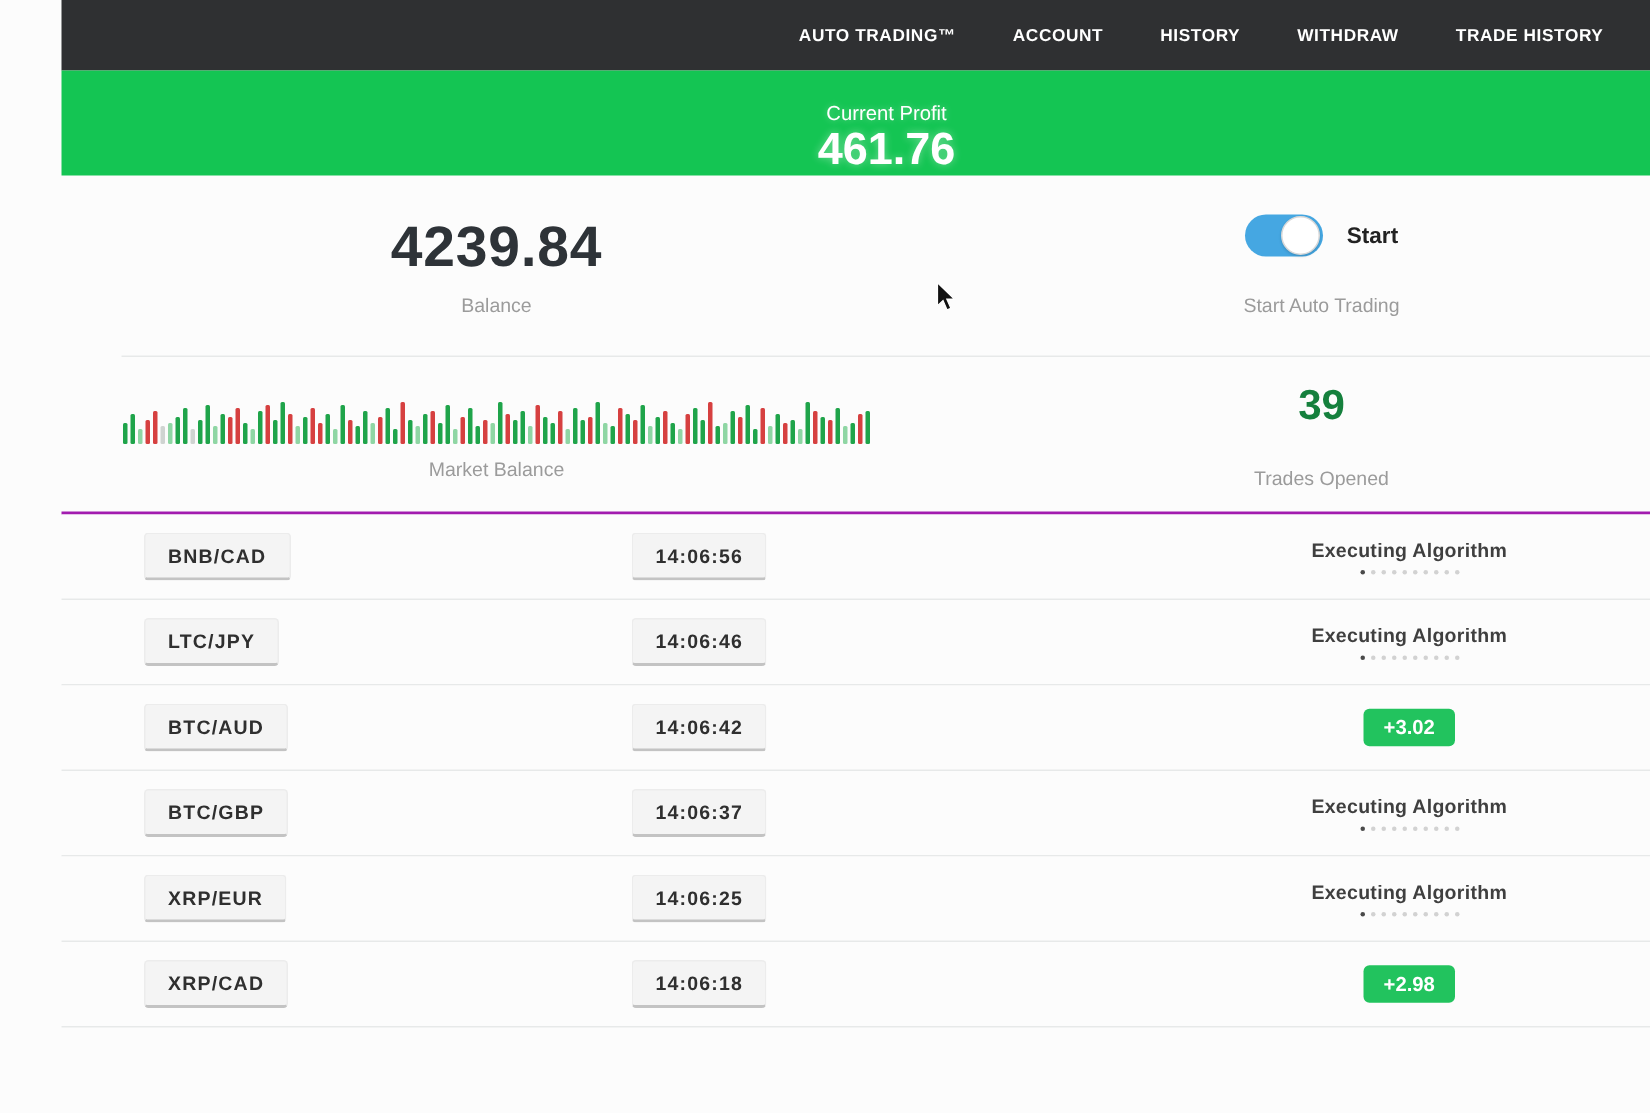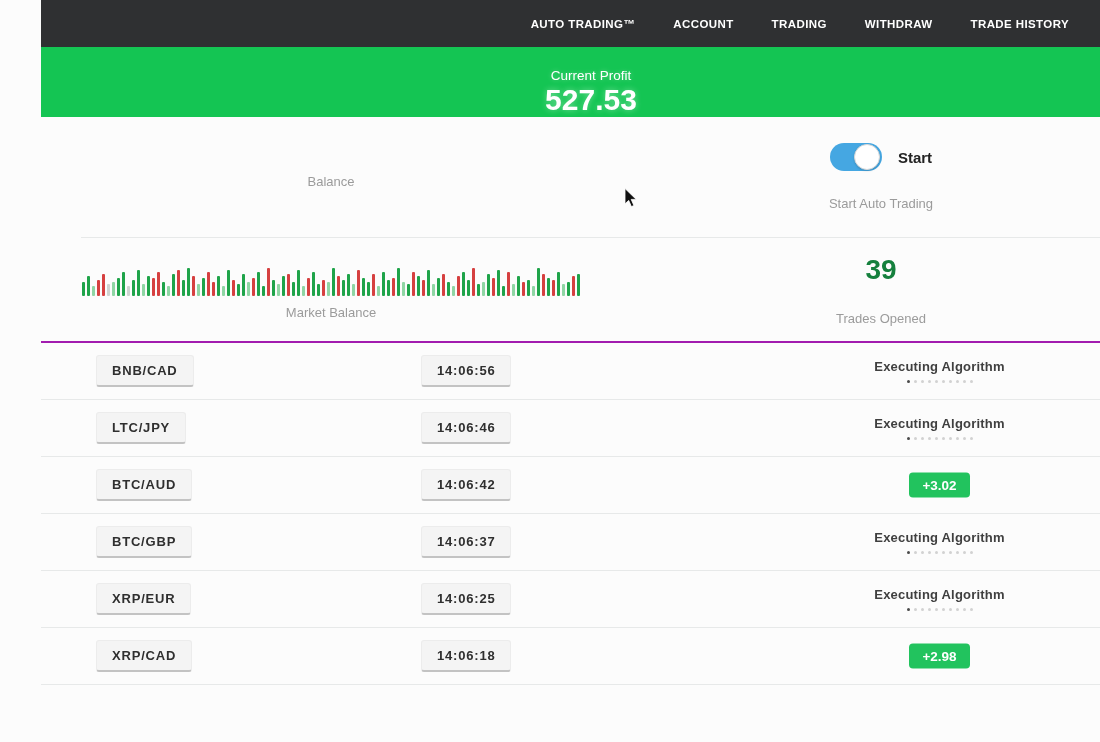--- a/index.html
+++ b/index.html
@@ -82,32 +82,33 @@
   .cursor{position:absolute;left:583px;top:188px;z-index:10;pointer-events:none;}
 </style>
 </head>
 <body>
 
 <div class="page">
 
   <div class="topnav">
     <span class="nav-item">AUTO TRADING™</span>
     <span class="nav-item">ACCOUNT</span>
-    <span class="nav-item">TRADING</span>
+    <span class="nav-item">HISTORY</span>
     <span class="nav-item">WITHDRAW</span>
     <span class="nav-item">TRADE HISTORY</span>
   </div>
 
   <div class="banner">
     <div class="banner-label">Current Profit</div>
-    <div class="banner-value">527.53</div>
+    <div class="banner-value">461.76</div>
   </div>
 
   <div class="stats-row stats-1">
     <div class="stats-col-left">
+      <div class="big-number">4239.84</div>
       <div class="stat-caption">Balance</div>
     </div>
     <div class="stats-col-right">
       <div class="toggle-wrap">
         <div class="toggle on" role="switch" aria-checked="true">
           <div class="knob"></div>
         </div>
         <span class="toggle-label">Start</span>
       </div>
       <div class="stat-caption">Start Auto Trading</div>

